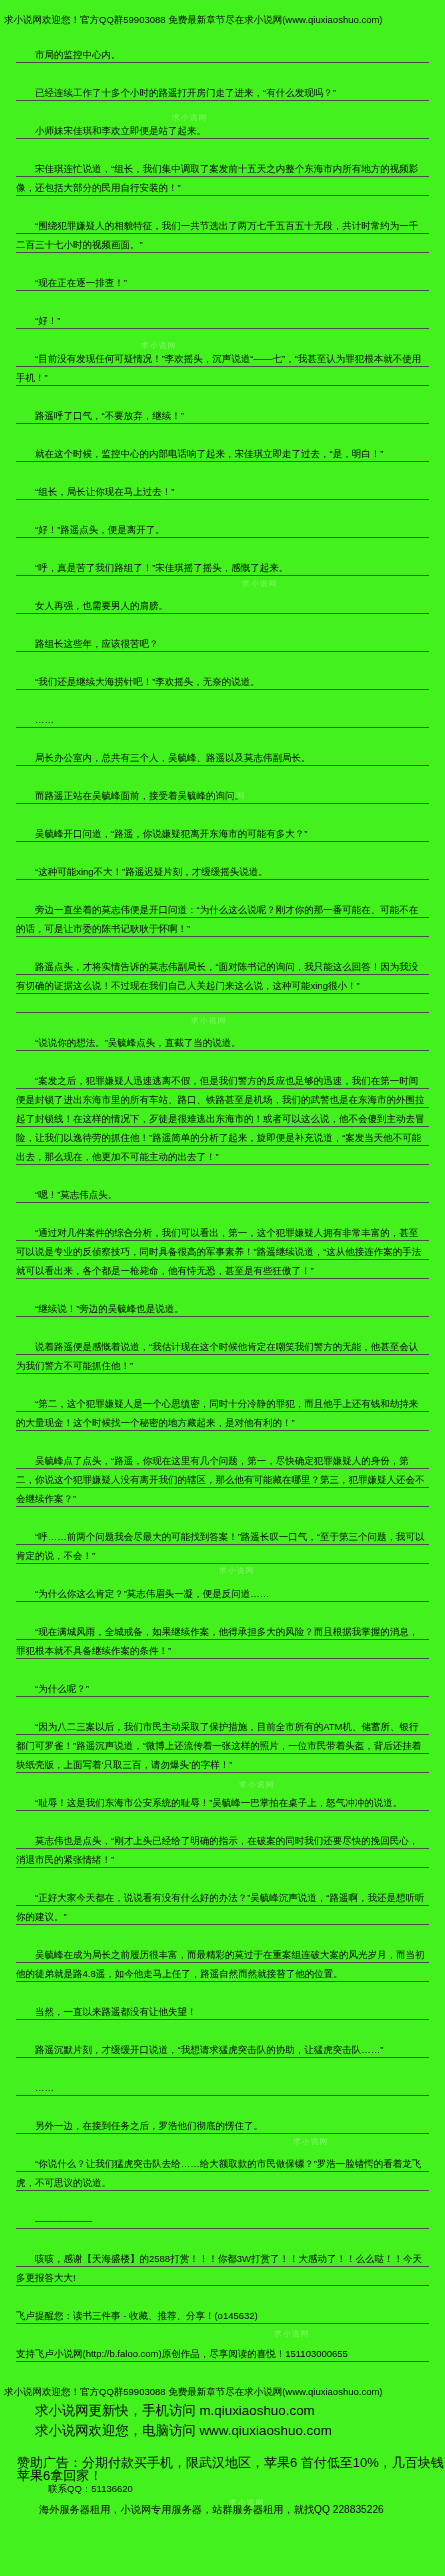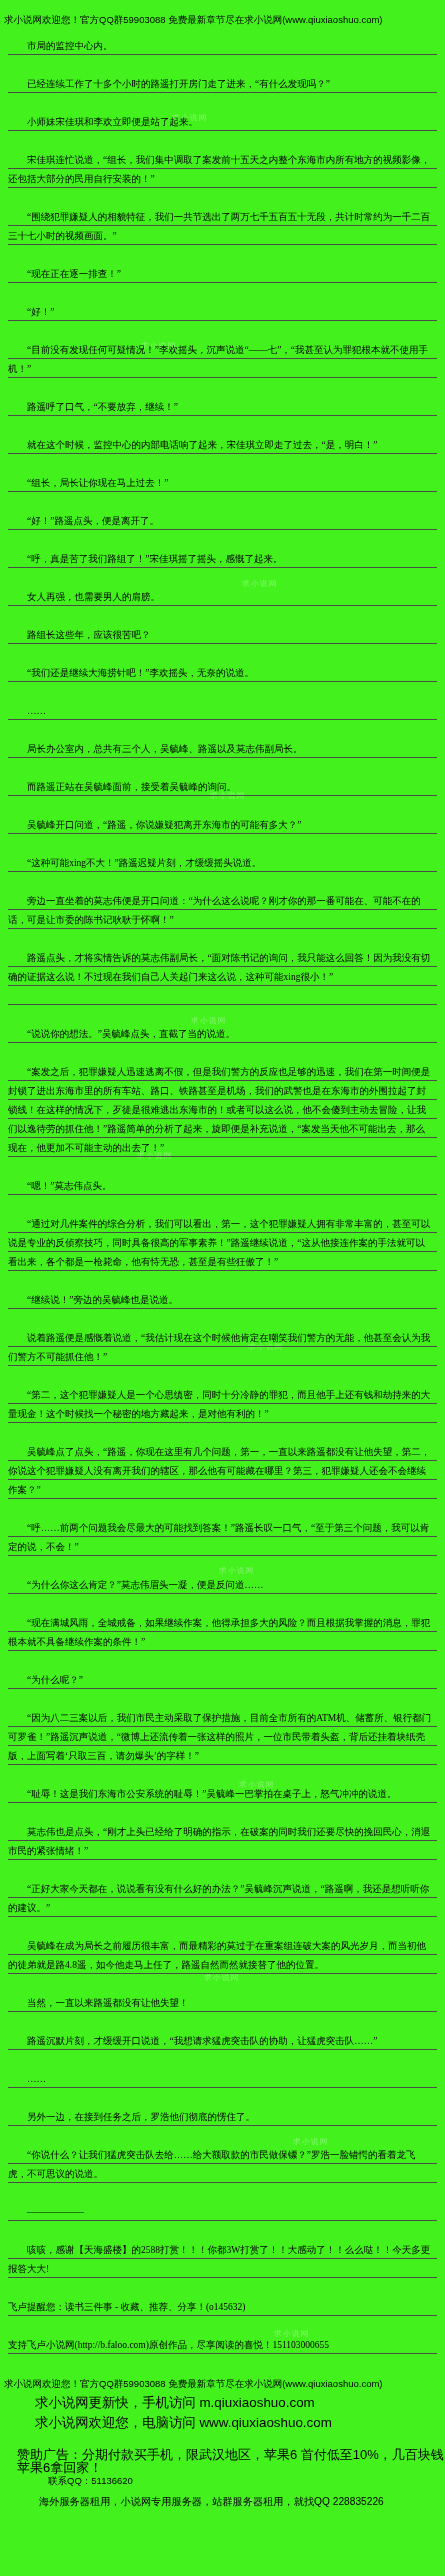--- a/index.html
+++ b/index.html
@@ -7,21 +7,21 @@
     width:445px;height:2576px;overflow:hidden;position:relative;
     background:#43F11D;
     color:#000;
     font-family:"Liberation Sans","DejaVu Sans",sans-serif;
   }
   .page{padding-top:9.5px;position:relative;z-index:2;}
   .notice{
     font-size:9.5px;line-height:19px;padding:0 4px;
     white-space:pre-wrap;word-break:break-all;
   }
-  .novel-body{margin:8px;font-family:Liberation Serif, serif;}
+  .novel-body{margin:16px;}
   .para{
     font-size:9.5px;line-height:19px;margin:0 0 19px 0;padding-right:3.2px;
     white-space:pre-wrap;word-break:break-all;text-indent:2em;
     background-image:linear-gradient(to bottom,transparent 0,transparent 17px,#4b4b4b 17px,#4b4b4b 18px,transparent 18px,transparent 19px);
     background-size:100% 19px;background-repeat:repeat-y;
   }
   .para.noindent{text-indent:0;}
   .footer{margin-top:2.5px;}
   .footer-big{
     font-size:13.4px;line-height:20.4px;padding-left:35px;
@@ -68,21 +68,21 @@
       <div class="para">旁边一直坐着的莫志伟便是开口问道：“为什么这么说呢？刚才你的那一番可能在、可能不在的话，可是让市委的陈书记耿耿于怀啊！”</div>
       <div class="para">路遥点头，才将实情告诉的莫志伟副局长，“面对陈书记的询问，我只能这么回答！因为我没有切确的证据这么说！不过现在我们自己人关起门来这么说，这种可能xing很小！”
 &nbsp;</div>
       <div class="para">“说说你的想法。”吴毓峰点头，直截了当的说道。</div>
       <div class="para">“案发之后，犯罪嫌疑人迅速逃离不假，但是我们警方的反应也足够的迅速，我们在第一时间便是封锁了进出东海市里的所有车站、路口、铁路甚至是机场，我们的武警也是在东海市的外围拉起了封锁线！在这样的情况下，歹徒是很难逃出东海市的！或者可以这么说，他不会傻到主动去冒险，让我们以逸待劳的抓住他！”路遥简单的分析了起来，旋即便是补充说道，“案发当天他不可能出去，那么现在，他更加不可能主动的出去了！”</div>
       <div class="para">“嗯！”莫志伟点头。</div>
       <div class="para">“通过对几件案件的综合分析，我们可以看出，第一，这个犯罪嫌疑人拥有非常丰富的，甚至可以说是专业的反侦察技巧，同时具备很高的军事素养！”路遥继续说道，“这从他接连作案的手法就可以看出来，各个都是一枪毙命，他有恃无恐，甚至是有些狂傲了！”</div>
       <div class="para">“继续说！”旁边的吴毓峰也是说道。</div>
       <div class="para">说着路遥便是感慨着说道，“我估计现在这个时候他肯定在嘲笑我们警方的无能，他甚至会认为我们警方不可能抓住他！”</div>
       <div class="para">“第二，这个犯罪嫌疑人是一个心思缜密，同时十分冷静的罪犯，而且他手上还有钱和劫持来的大量现金！这个时候找一个秘密的地方藏起来，是对他有利的！”</div>
-      <div class="para">吴毓峰点了点头，“路遥，你现在这里有几个问题，第一，一直以来路遥都没有让他失望，第二，你说这个犯罪嫌疑人没有离开我们的辖区，那么他有可能藏在哪里？第三，犯罪嫌疑人还会不会继续作案？”</div>
+      <div class="para">吴毓峰点了点头，“路遥，你现在这里有几个问题，第一，尽快确定犯罪嫌疑人的身份，第二，你说这个犯罪嫌疑人没有离开我们的辖区，那么他有可能藏在哪里？第三，犯罪嫌疑人还会不会继续作案？”</div>
       <div class="para">“呼……前两个问题我会尽最大的可能找到答案！”路遥长叹一口气，“至于第三个问题，我可以肯定的说，不会！”</div>
       <div class="para">“为什么你这么肯定？”莫志伟眉头一凝，便是反问道……</div>
       <div class="para">“现在满城风雨，全城戒备，如果继续作案，他得承担多大的风险？而且根据我掌握的消息，罪犯根本就不具备继续作案的条件！”</div>
       <div class="para">“为什么呢？”</div>
       <div class="para">“因为八二三案以后，我们市民主动采取了保护措施，目前全市所有的ATM机、储蓄所、银行都门可罗雀！”路遥沉声说道，“微博上还流传着一张这样的照片，一位市民带着头盔，背后还挂着块纸壳版，上面写着‘只取三百，请勿爆头’的字样！”</div>
       <div class="para">“耻辱！这是我们东海市公安系统的耻辱！”吴毓峰一巴掌拍在桌子上，怒气冲冲的说道。</div>
       <div class="para">莫志伟也是点头，“刚才上头已经给了明确的指示，在破案的同时我们还要尽快的挽回民心，消退市民的紧张情绪！”</div>
       <div class="para">“正好大家今天都在，说说看有没有什么好的办法？”吴毓峰沉声说道，“路遥啊，我还是想听听你的建议。”</div>
       <div class="para">吴毓峰在成为局长之前履历很丰富，而最精彩的莫过于在重案组连破大案的风光岁月，而当初他的徒弟就是路4.8遥，如今他走马上任了，路遥自然而然就接替了他的位置。</div>
       <div class="para">当然，一直以来路遥都没有让他失望！</div>

